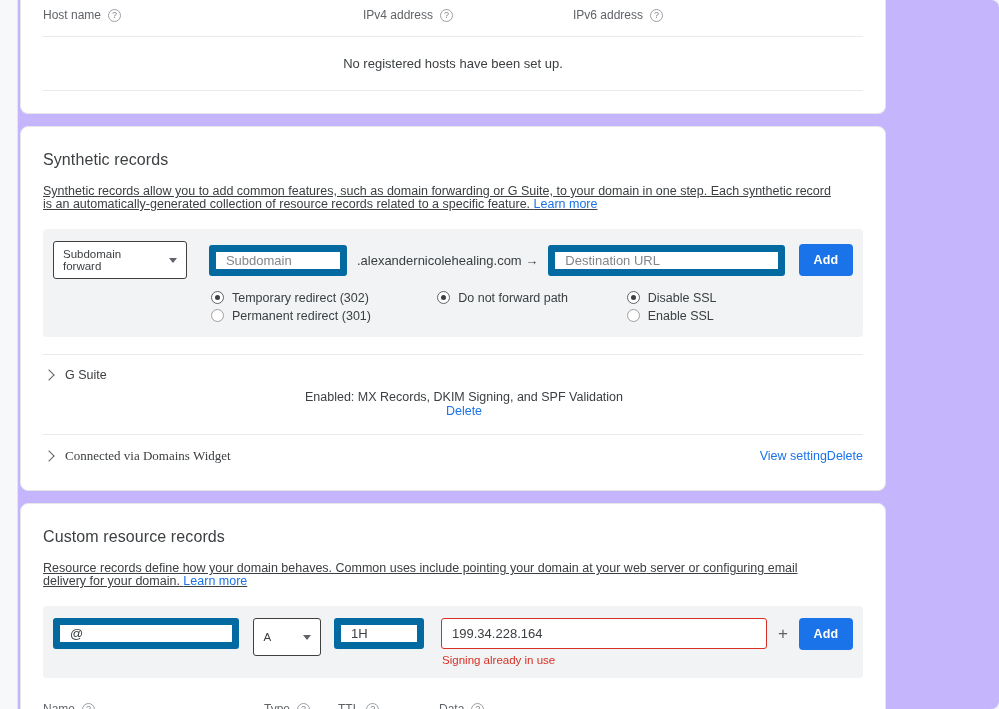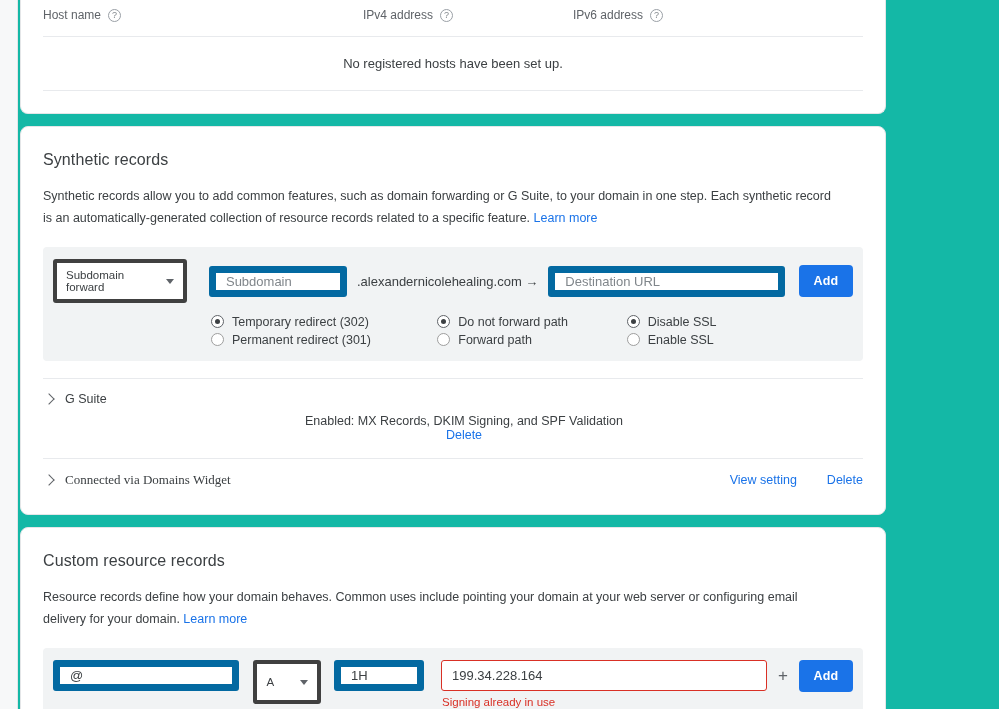--- a/index.html
+++ b/index.html
@@ -7,21 +7,22 @@
     margin: 0; padding: 0;
     width: 999px; height: 709px;
     background: #f1f3f4;
     font-family: "Liberation Sans", sans-serif;
     color: #3c4043;
     overflow: hidden;
   }
   .page {
     position: relative;
     width: 999px; height: 709px;
-    background: #14b8a6;
+    background: #c4b5fd;
+    border-radius: 8px;
   }
   .left-rail {
     position: absolute;
     left: 0; top: 0; width: 18px; height: 709px;
     background: #f7f8f9;
     border-right: 1px solid #e3e5e8;
   }
   .content {
     position: absolute;
     left: 20px; top: 0; width: 866px;
@@ -40,24 +41,25 @@
   .card-title {
     font-size: 16px;
     font-weight: 400;
     color: #3c4043;
     letter-spacing: .1px;
     margin: 24px 0 0 0;
     padding: 0;
   }
   .card-desc {
     font-size: 12.5px;
-    line-height: 22px;
+    line-height: 13px;
     color: #3c4043;
     margin: 16px 0 0 0;
     max-width: 800px;
+    text-decoration: underline;
   }
   a.link { color: #1a73e8; text-decoration: none; }
 
   
   .tbl-head {
     display: flex;
     align-items: center;
     padding: 8px 0 14px 0;
     font-size: 12px;
     color: #5f6368;
@@ -97,21 +99,21 @@
     border-radius: 4px;
     padding: 12px 10px 12px 10px;
     margin-top: 18px;
   }
   .form-row { display: flex; align-items: center; }
 
   .select-box {
     height: 30px;
     min-width: 126px;
     background: #fff;
-    border: 4px solid #404040;
+    border: 1px solid #404040;
     border-radius: 3px;
     display: flex; align-items: center;
     justify-content: space-between;
     padding: 18px 9px;
     font-size: 11.5px;
     color: #3c4043;
     cursor: pointer;
   }
   .caret {
     width: 0; height: 0;
@@ -208,21 +210,21 @@
     margin-left: 2px;
     flex: none;
   }
   .synth-sub {
     display: flex; align-items: center;
     padding: 8px 0 16px 22px;
     font-size: 12.5px;
     color: #3c4043;
     flex-direction: column;
   }
-  .synth-actions { display: flex; gap: 30px; }
+  .synth-actions { display: flex; }
   .act-link {
     color: #1a73e8;
     font-size: 12.5px;
     cursor: pointer;
     text-decoration: none;
   }
   .widget-row {
     display: flex; align-items: center;
     justify-content: space-between;
     padding: 13px 0 20px 0;
@@ -310,24 +312,20 @@
               <div class="radio-item">
                 <span class="radio"></span>
                 <span>Permanent redirect (301)</span>
               </div>
             </div>
             <div class="radio-col c2">
               <div class="radio-item">
                 <span class="radio on"></span>
                 <span>Do not forward path</span>
               </div>
-              <div class="radio-item">
-                <span class="radio"></span>
-                <span>Forward path</span>
-              </div>
             </div>
             <div class="radio-col">
               <div class="radio-item">
                 <span class="radio on"></span>
                 <span>Disable SSL</span>
               </div>
               <div class="radio-item">
                 <span class="radio"></span>
                 <span>Enable SSL</span>
               </div>

